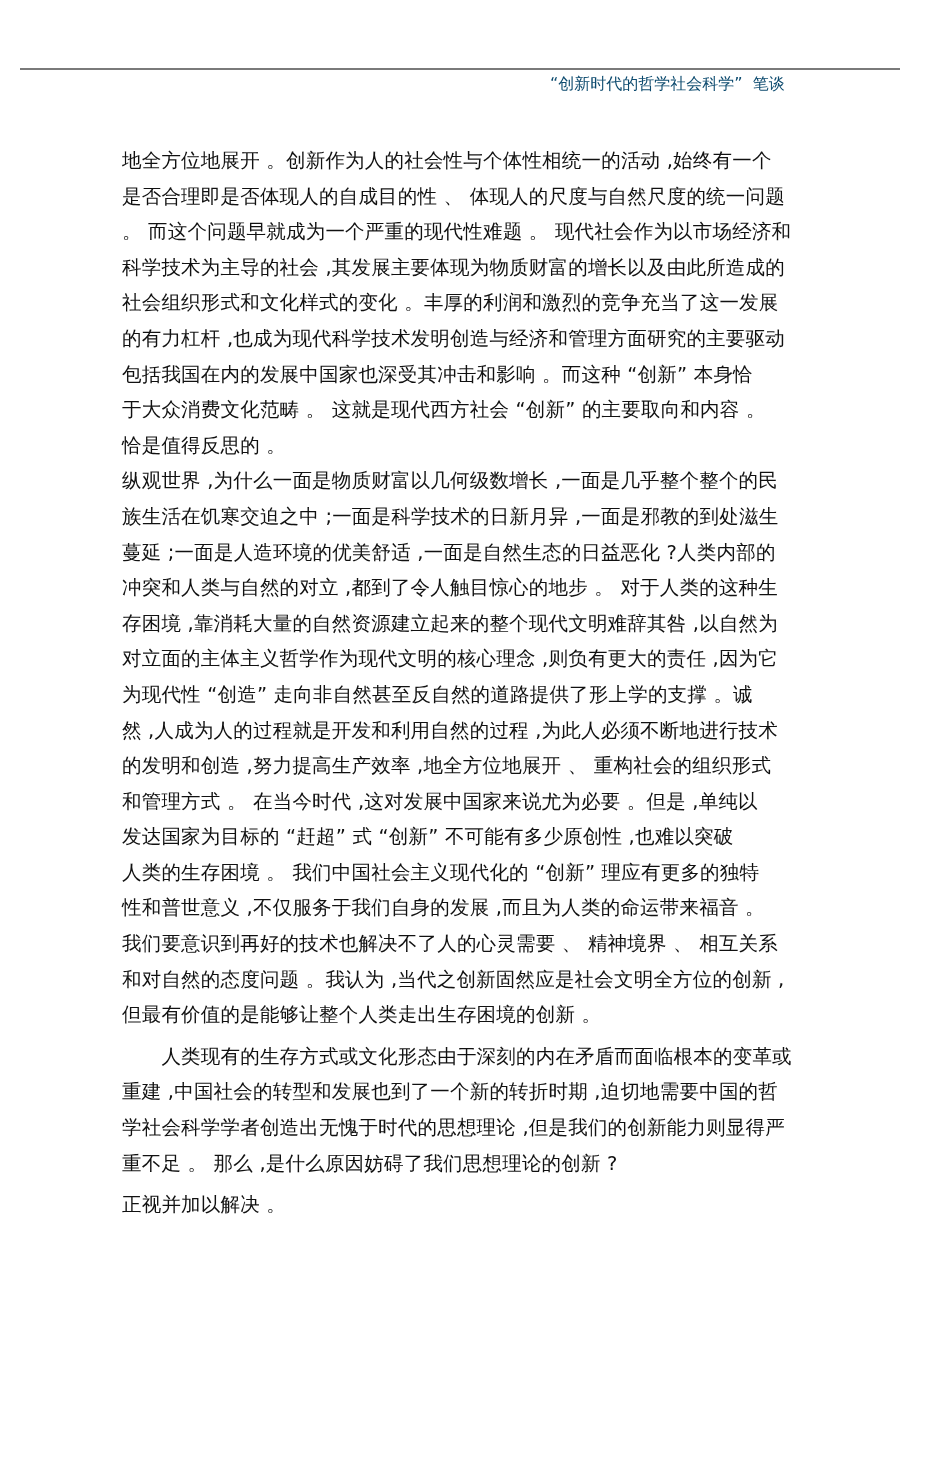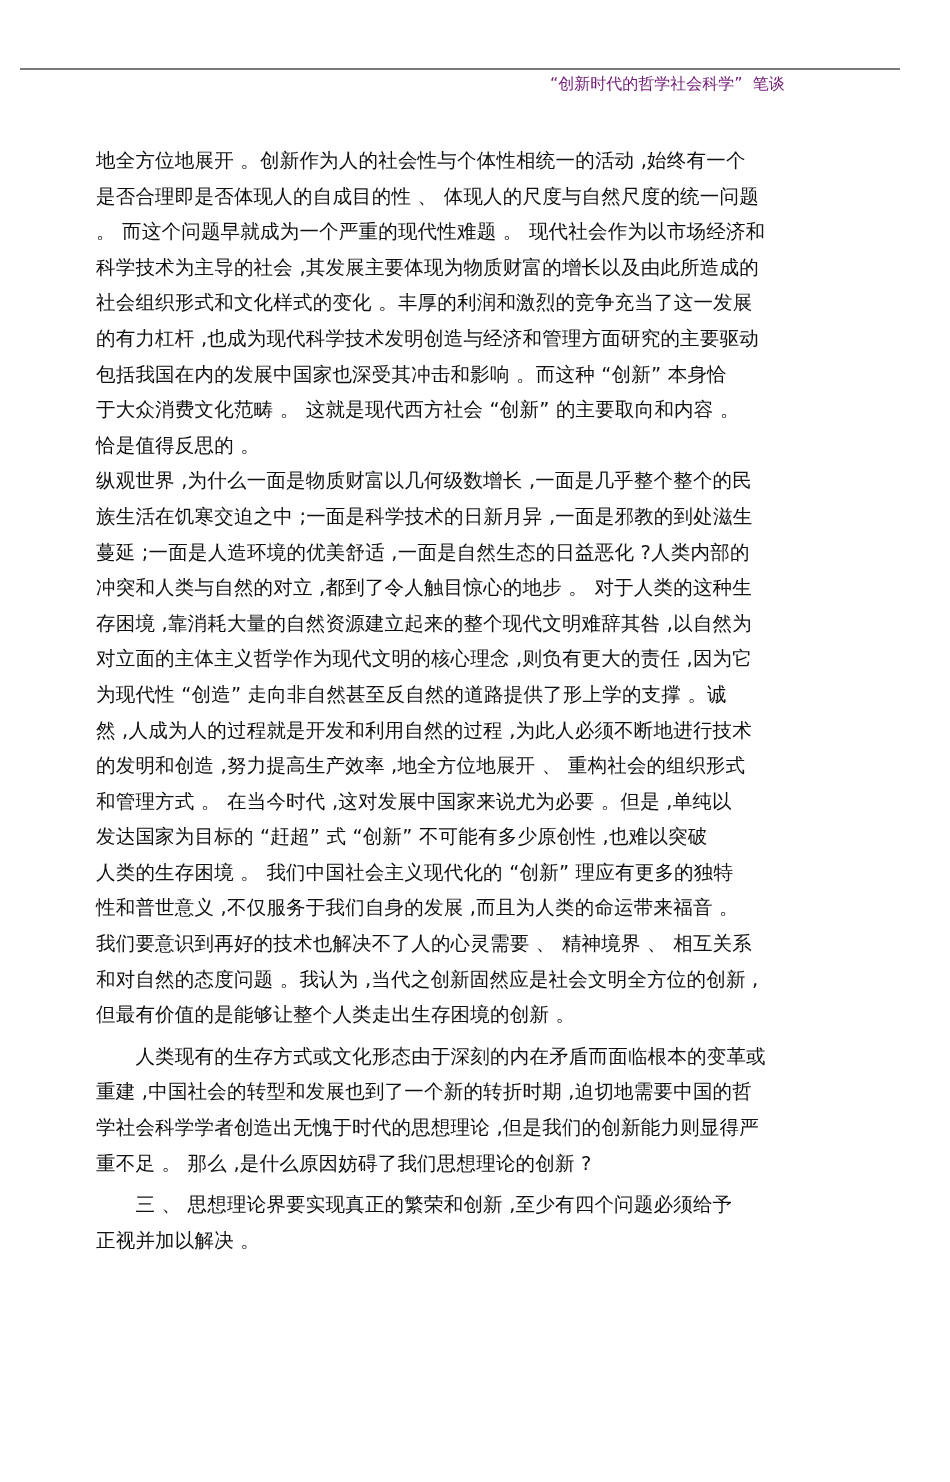--- a/index.html
+++ b/index.html
@@ -1,20 +1,20 @@
 <!DOCTYPE html>
 <html><head>
 <meta charset="utf-8">
 <style>
   html, body { margin: 0; padding: 0; background: #ffffff; }
   body { width: 950px; height: 1482px; position: relative; overflow: hidden;
          font-family: "DejaVu Sans", "Liberation Sans", sans-serif; color: #111; }
   .rule { position: absolute; left: 20px; top: 68px; width: 880px; height: 2px; background: #7a7a7a; }
-  .running-head { position: absolute; left: 550px; top: 74px; font-size: 16px; color: #701a75; white-space: pre; }
-  .body { position: absolute; left: 96px; top: 143px; width: 720px; }
+  .running-head { position: absolute; left: 550px; top: 74px; font-size: 16px; color: #0c4a6e; white-space: pre; }
+  .body { position: absolute; left: 122px; top: 143px; width: 720px; }
   .line { height: 35.6px; line-height: 35.6px; font-size: 19.5px; white-space: nowrap; letter-spacing: 0.2px; }
   .gap { height: 6px; }
 </style>
 </head>
 <body>
 
 <div class="rule"></div>
 <div class="running-head">“创新时代的哲学社会科学”  笔谈</div>
 
 <div class="body">
@@ -42,15 +42,14 @@
   <div class="line">性和普世意义 ,不仅服务于我们自身的发展 ,而且为人类的命运带来福音 。</div>
   <div class="line">我们要意识到再好的技术也解决不了人的心灵需要 、 精神境界 、 相互关系</div>
   <div class="line">和对自然的态度问题 。我认为 ,当代之创新固然应是社会文明全方位的创新 ,</div>
   <div class="line"> 但最有价值的是能够让整个人类走出生存困境的创新 。</div>
   <div class="gap"></div>
   <div class="line">　　人类现有的生存方式或文化形态由于深刻的内在矛盾而面临根本的变革或</div>
   <div class="line">重建 ,中国社会的转型和发展也到了一个新的转折时期 ,迫切地需要中国的哲</div>
   <div class="line">学社会科学学者创造出无愧于时代的思想理论 ,但是我们的创新能力则显得严</div>
   <div class="line">重不足 。 那么 ,是什么原因妨碍了我们思想理论的创新 ?</div>
   <div class="gap"></div>
-  <div class="line">　　三  、 思想理论界要实现真正的繁荣和创新 ,至少有四个问题必须给予</div>
   <div class="line">正视并加以解决 。</div>
 </div>
 
 </body></html>

